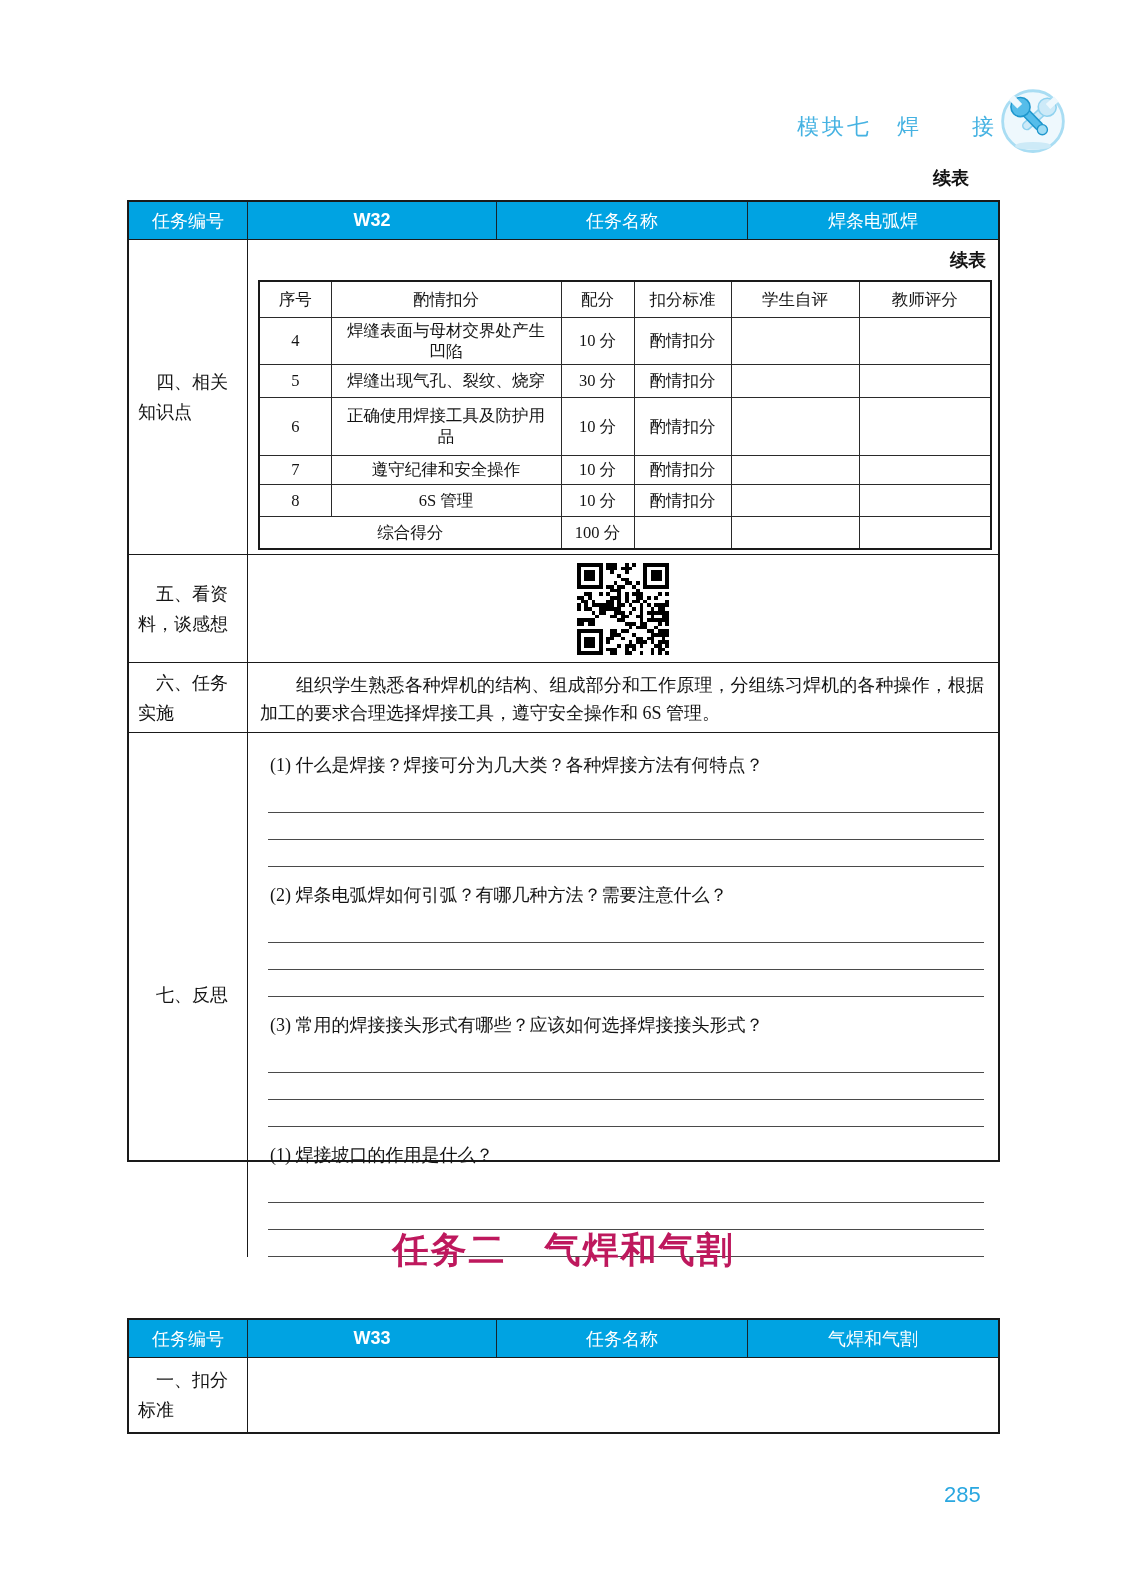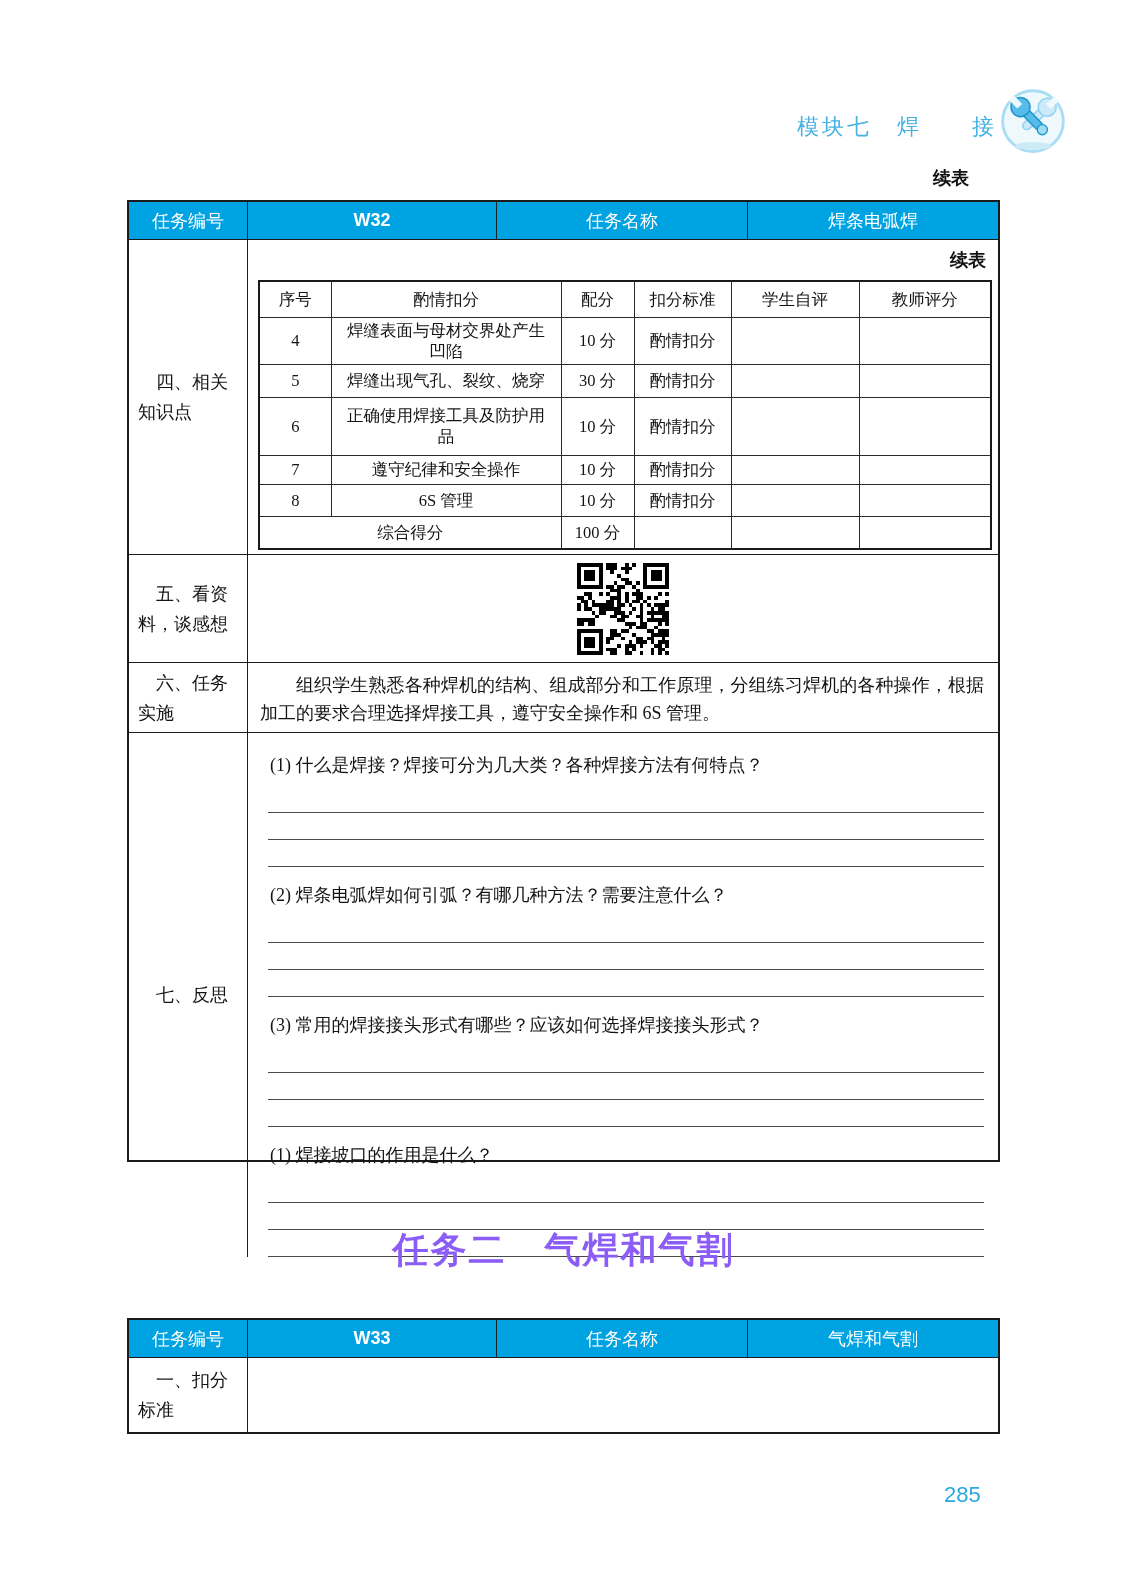--- a/index.html
+++ b/index.html
@@ -152,21 +152,21 @@
   }
   .ans-gap { height: 6px; }
 
   
   .section-heading {
     position: absolute;
     top: 1226px; left: 0; width: 100%;
     text-align: center;
     font-size: 36px;
     font-weight: 700;
-    color: #8b5cf6;
+    color: #be185d;
     letter-spacing: 2px;
     font-family: "Liberation Serif", "DejaVu Serif", serif;
   }
 
   
   .task-table2 {
     position: absolute;
     left: 127px; top: 1318px; width: 873px;
     border: 2px solid #1a1a1a;
     background: #fff;

